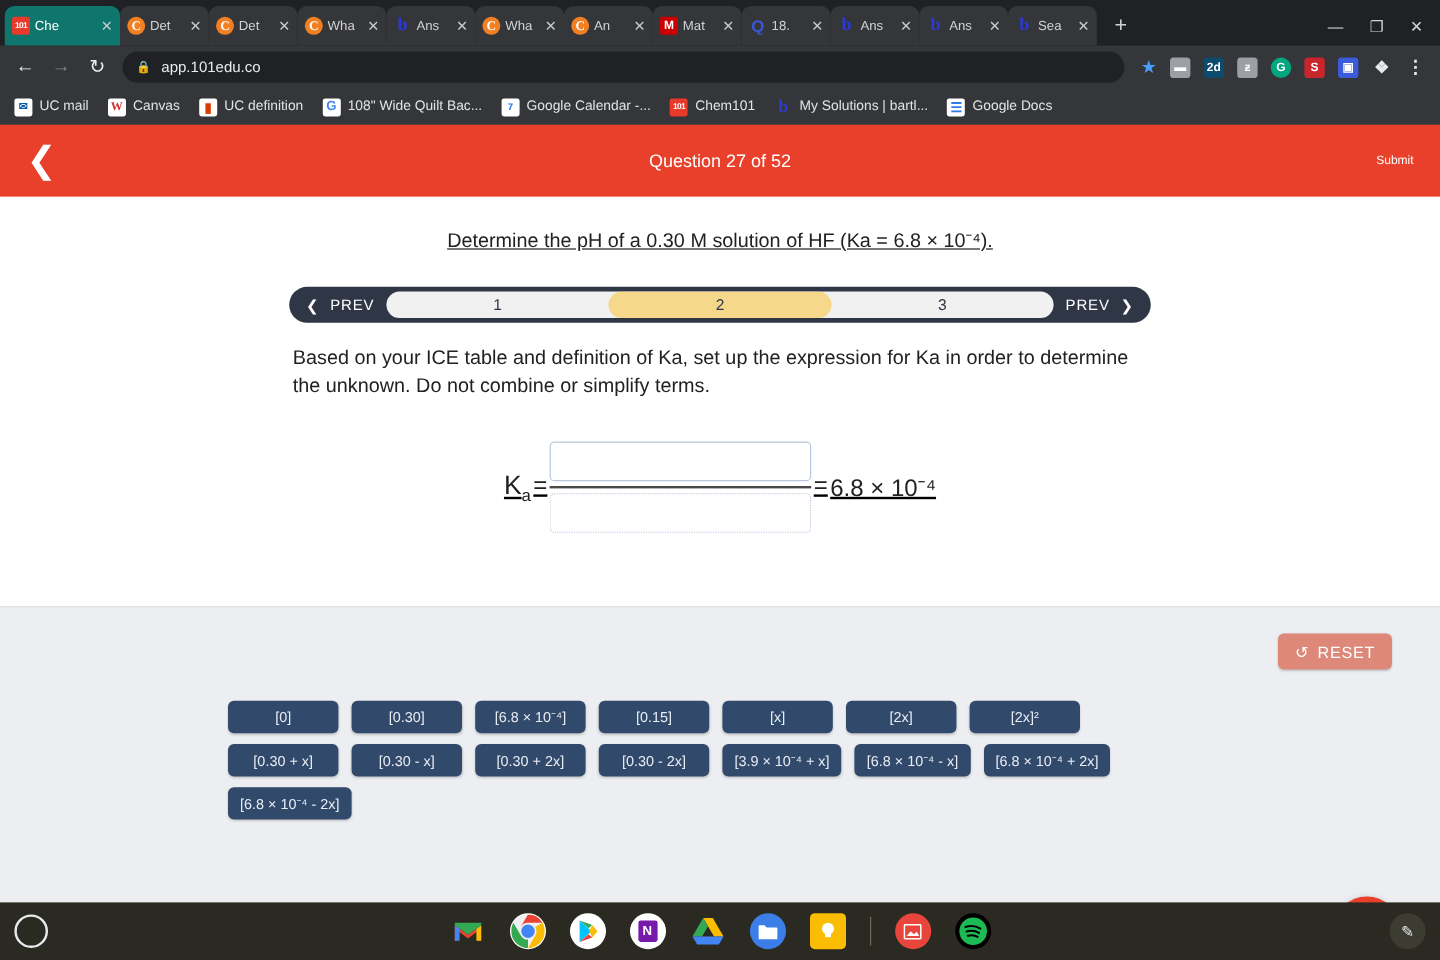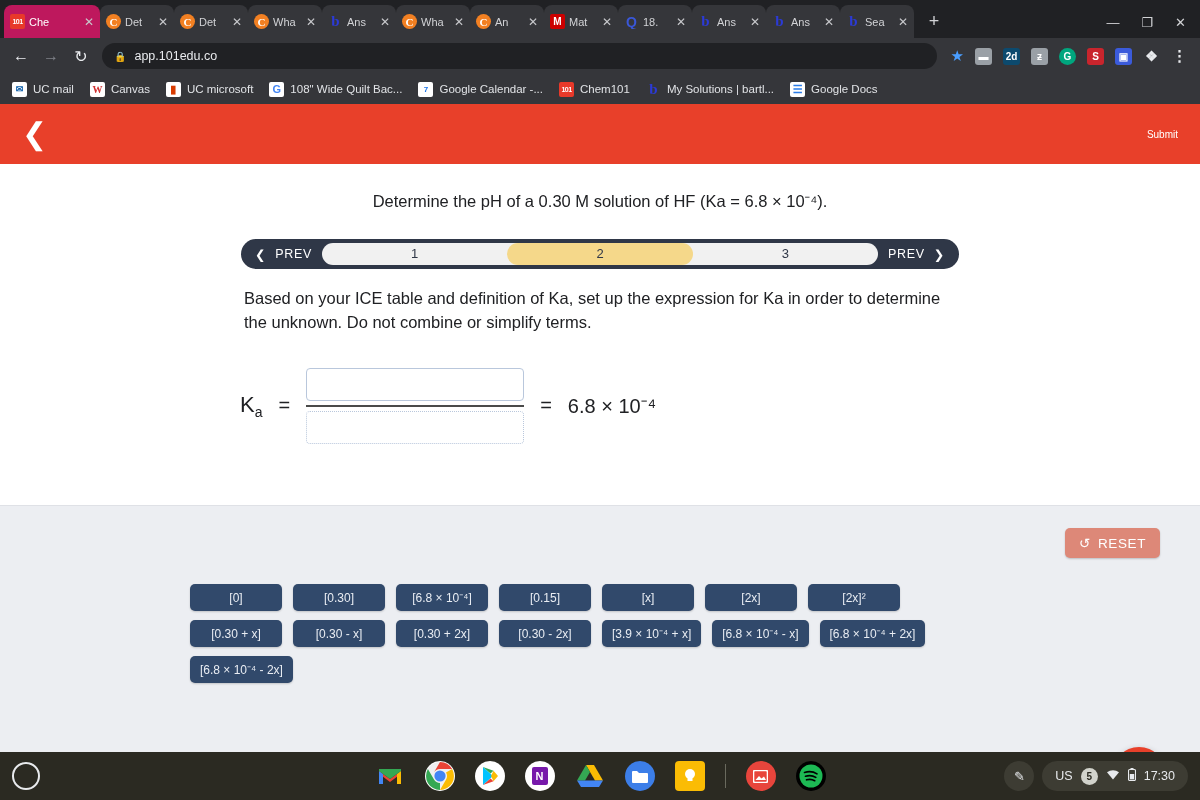--- a/index.html
+++ b/index.html
@@ -16,21 +16,21 @@
     height: 38px; display: flex; align-items: flex-end;
     background: #202124; padding-left: 4px; position: relative;
   }
   .tab {
     height: 33px; width: 74px; flex: 0 0 74px;
     display: flex; align-items: center; gap: 4px;
     padding: 0 6px; background: #35363a;
     border-radius: 8px 8px 0 0; position: relative;
     color: #cfd1d4; font-size: 11px; white-space: nowrap; overflow: hidden;
   }
-  .tab.active { background: #be185d; width: 96px; flex: 0 0 96px; }
+  .tab.active { background: #0f766e; width: 96px; flex: 0 0 96px; }
   .tab:not(.active)::before {
     content: ""; position: absolute; left: -1px; top: 8px;
     width: 1px; height: 17px; background: #5f6065;
   }
   .tab-favicon {
     width: 15px; height: 15px; flex: 0 0 15px;
     border-radius: 2px; display: flex; align-items: center;
     justify-content: center; font-size: 8px; font-weight: bold;
     color: #fff; overflow: hidden;
   }
@@ -109,21 +109,21 @@
     position: absolute; left: 0; right: 0; text-align: center;
     font-size: 15px; pointer-events: none;
   }
   #header-inner { position: relative; width: 100%; display: flex; align-items: center; }
   #submit-btn { margin-left: auto; font-size: 10px; z-index: 2; }
 
   
   #question-area { background: #ffffff; padding: 26px 0 0 0; height: 341px; }
   #q-stem {
     text-align: center; font-size: 16.5px; color: #202124;
-    padding: 0 240px; line-height: 1.4;
+    padding: 0 240px; line-height: 1.4; text-decoration: underline;
   }
 
   #step-nav {
     width: 718px; height: 30px; margin: 26px auto 0 auto;
     background: #2f3747; border-radius: 15px;
     display: flex; align-items: center; padding: 0 4px; color: #ffffff;
   }
   .step-side { display: flex; align-items: center; gap: 9px;
                font-size: 12.5px; letter-spacing: 0.7px; padding: 0 10px; }
   #step-track {
@@ -136,21 +136,21 @@
   }
   .step-cell.active { background: #f5d88a; }
 
   #q-prompt {
     margin: 18px auto 0 auto; width: 712px;
     font-size: 16.5px; color: #202124; line-height: 1.42;
   }
 
   #equation {
     margin: 34px auto 0 auto; width: 720px;
-    display: flex; align-items: center; gap: 16px;
+    display: flex; align-items: center; justify-content: center; gap: 2px; text-decoration: underline;
   }
   #ka-label { font-size: 22px; color: #202124; }
   #ka-label sub { font-size: 14px; }
   .eq-sign { font-size: 20px; color: #202124; }
   #fraction { display: flex; flex-direction: column; width: 218px; }
   .slot {
     height: 33px; border: 1px solid #b9c7dc; border-radius: 4px;
     background: #ffffff;
   }
   .slot.denominator { border-style: dotted; border-width: 1.5px; }
@@ -350,21 +350,21 @@
     <div class="bm">
       <span class="bm-ico bmi-outlook">✉</span>
       <span>UC mail</span>
     </div>
     <div class="bm">
       <span class="bm-ico bmi-canvas">W</span>
       <span>Canvas</span>
     </div>
     <div class="bm">
       <span class="bm-ico bmi-ms">▮</span>
-      <span>UC microsoft</span>
+      <span>UC definition</span>
     </div>
     <div class="bm">
       <span class="bm-ico bmi-g">G</span>
       <span>108" Wide Quilt Bac...</span>
     </div>
     <div class="bm">
       <span class="bm-ico bmi-cal">7</span>
       <span>Google Calendar -...</span>
     </div>
     <div class="bm">
@@ -378,20 +378,21 @@
     <div class="bm">
       <span class="bm-ico bmi-docs">☰</span>
       <span>Google Docs</span>
     </div>
   </div>
 </div>
 
 <div id="app-header">
   <div id="header-inner">
     <span id="back-chevron">❮</span>
+    <span id="question-counter">Question 27 of 52</span>
     <span id="submit-btn">Submit</span>
   </div>
 </div>
 
 <div id="question-area">
 
   <div id="q-stem">Determine the pH of a 0.30 M solution of HF (Ka = 6.8 × 10⁻⁴).</div>
 
   <div id="step-nav">
     <div class="step-side">
@@ -512,31 +513,14 @@
     <div class="shelf-ico si-spotify">
       <svg width="26" height="26" viewBox="0 0 26 26">
         <circle cx="13" cy="13" r="11.5" fill="#1db954"></circle>
         <path d="M6.5 9.5c4-1.2 9-0.8 12.5 1.4M7.5 13.2c3.3-1 7.4-0.7 10.3 1.2M8.5 16.8c2.7-0.8 5.9-0.5 8.2 0.9" stroke="#000" stroke-width="1.7" fill="none" stroke-linecap="round"></path>
       </svg>
     </div>
   </div>
 
   <div id="shelf-tray">
     <div id="stylus-btn">✎</div>
-    <div id="status-pill">
-      <span>US</span>
-      <span class="badge-circle">5</span>
-      <span>
-        <svg width="14" height="11" viewBox="0 0 14 11">
-            <path d="M1 3.2A10 10 0 0113 3.2L7 10.5z" fill="#e8eaed"></path>
-          </svg>
-      </span>
-      <span>
-        <svg width="8" height="13" viewBox="0 0 8 13">
-          <rect x="2.5" y="0" width="3" height="1.5" fill="#e8eaed"></rect>
-          <rect x="0.5" y="1.5" width="7" height="11" rx="1.2" fill="none" stroke="#e8eaed" stroke-width="1.1"></rect>
-          <rect x="1.8" y="6" width="4.4" height="5.4" fill="#e8eaed"></rect>
-        </svg>
-      </span>
-      <span>17:30</span>
-    </div>
   </div>
 </div>
 
 </body></html>

